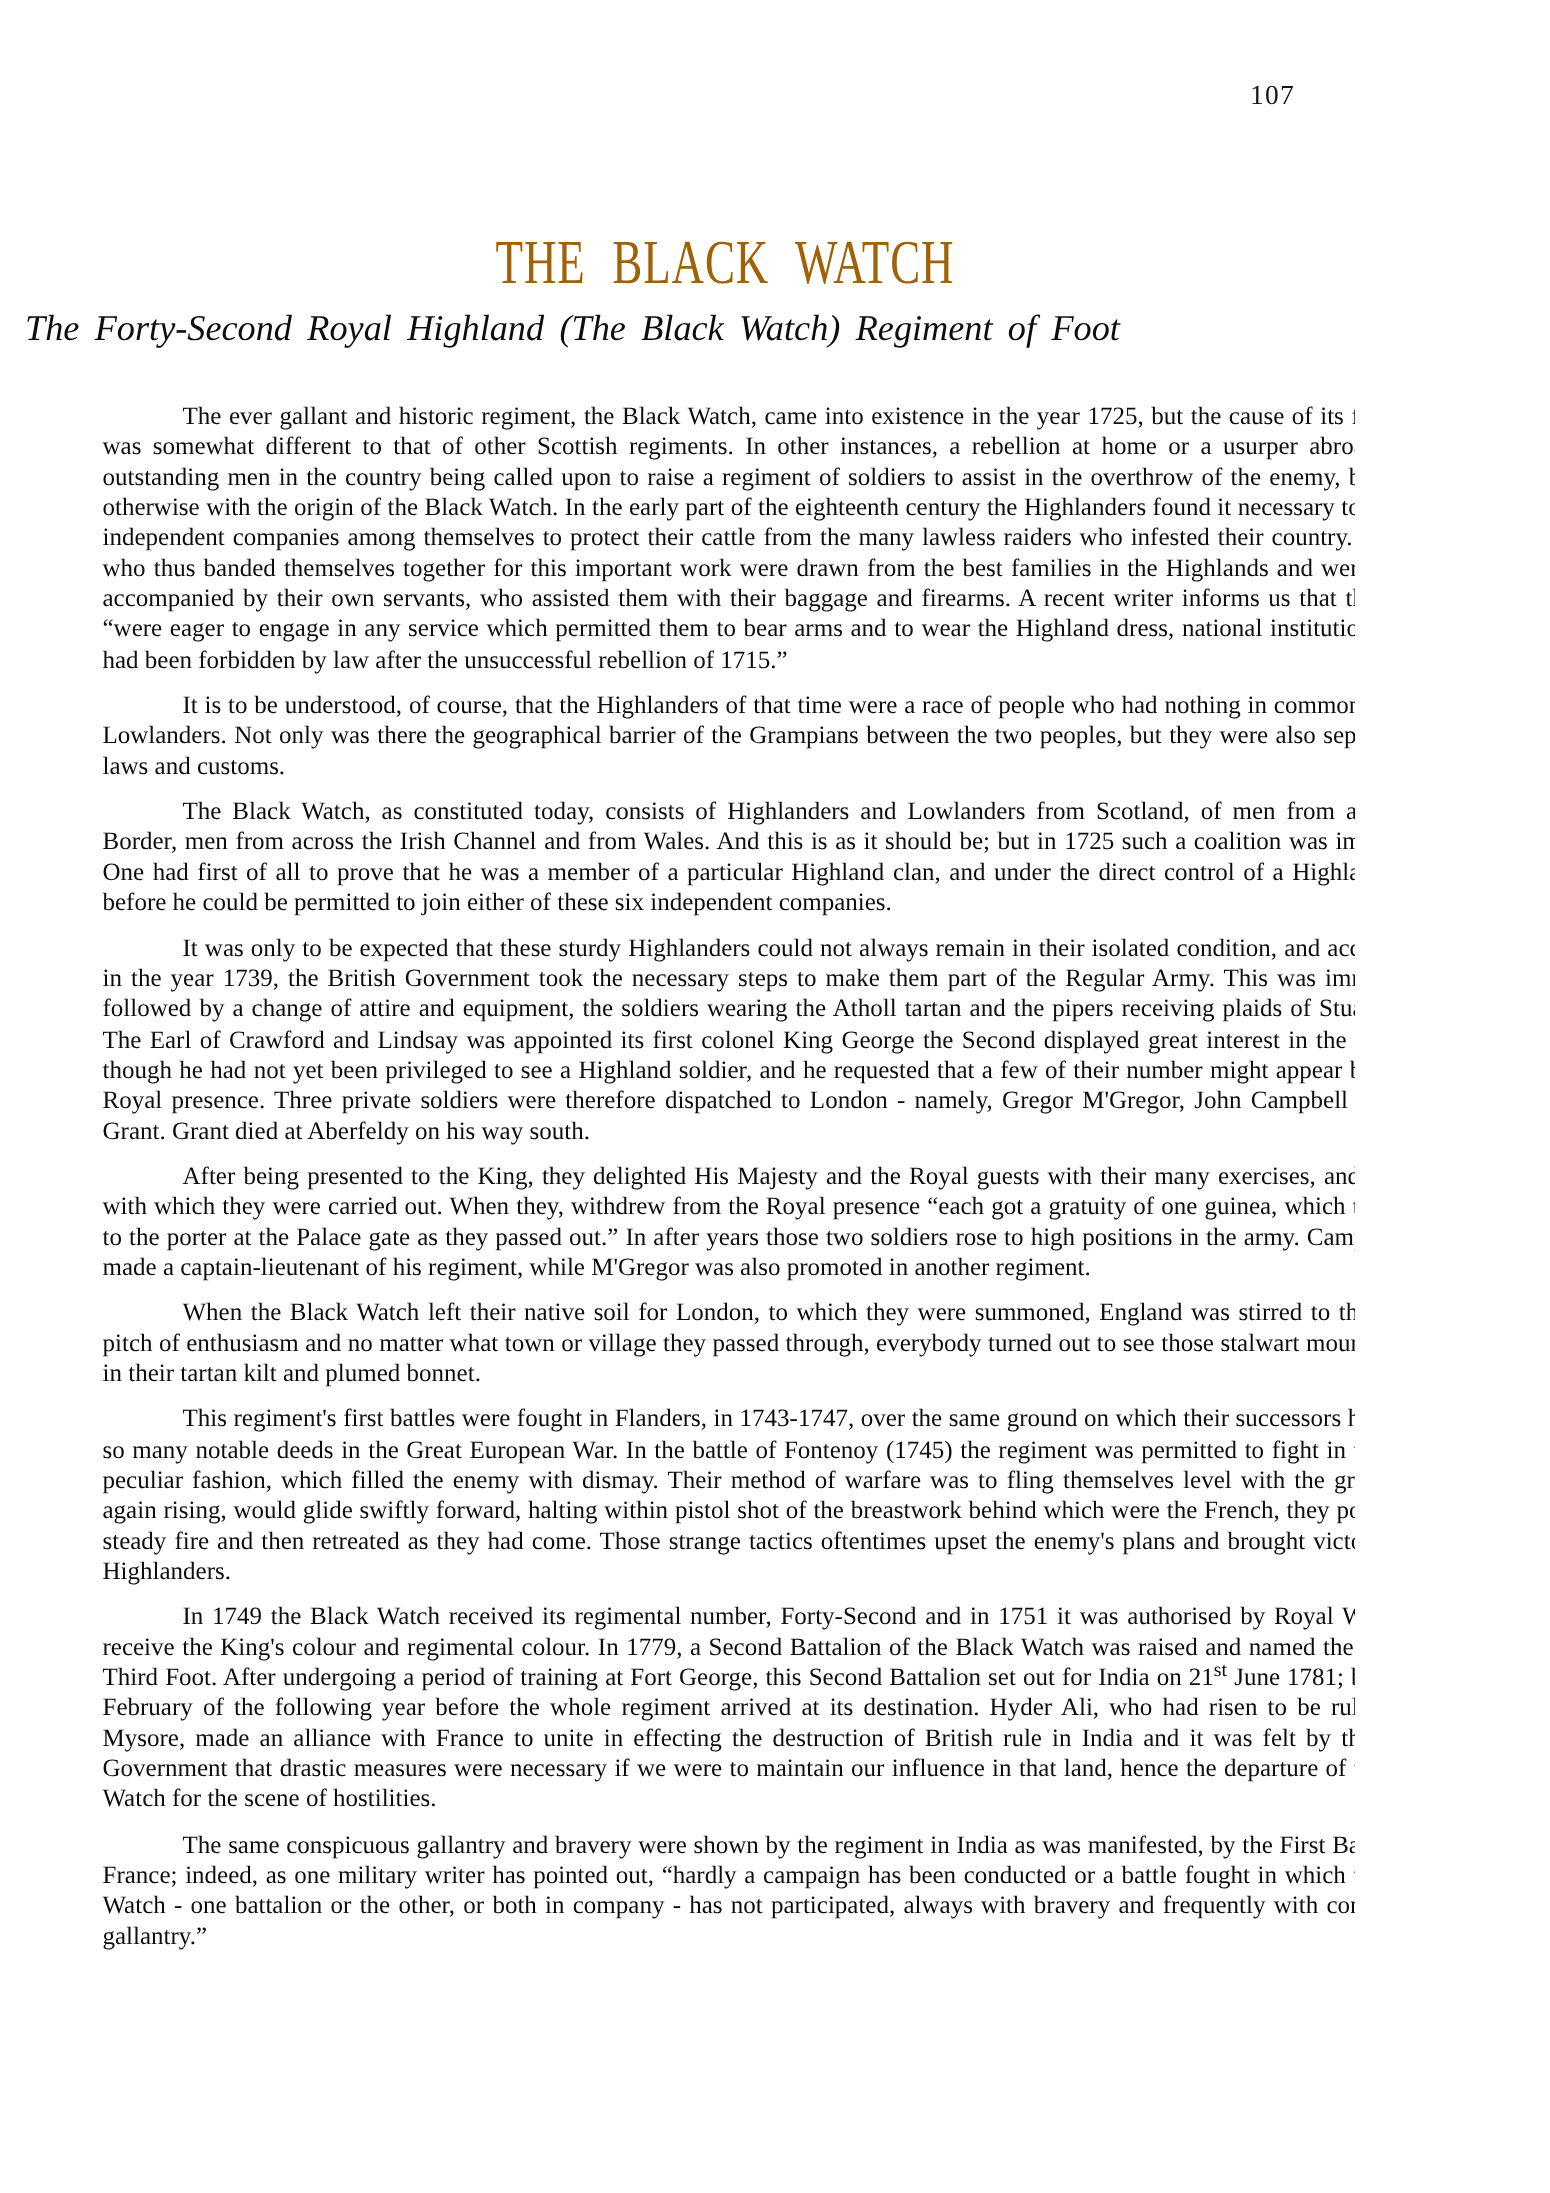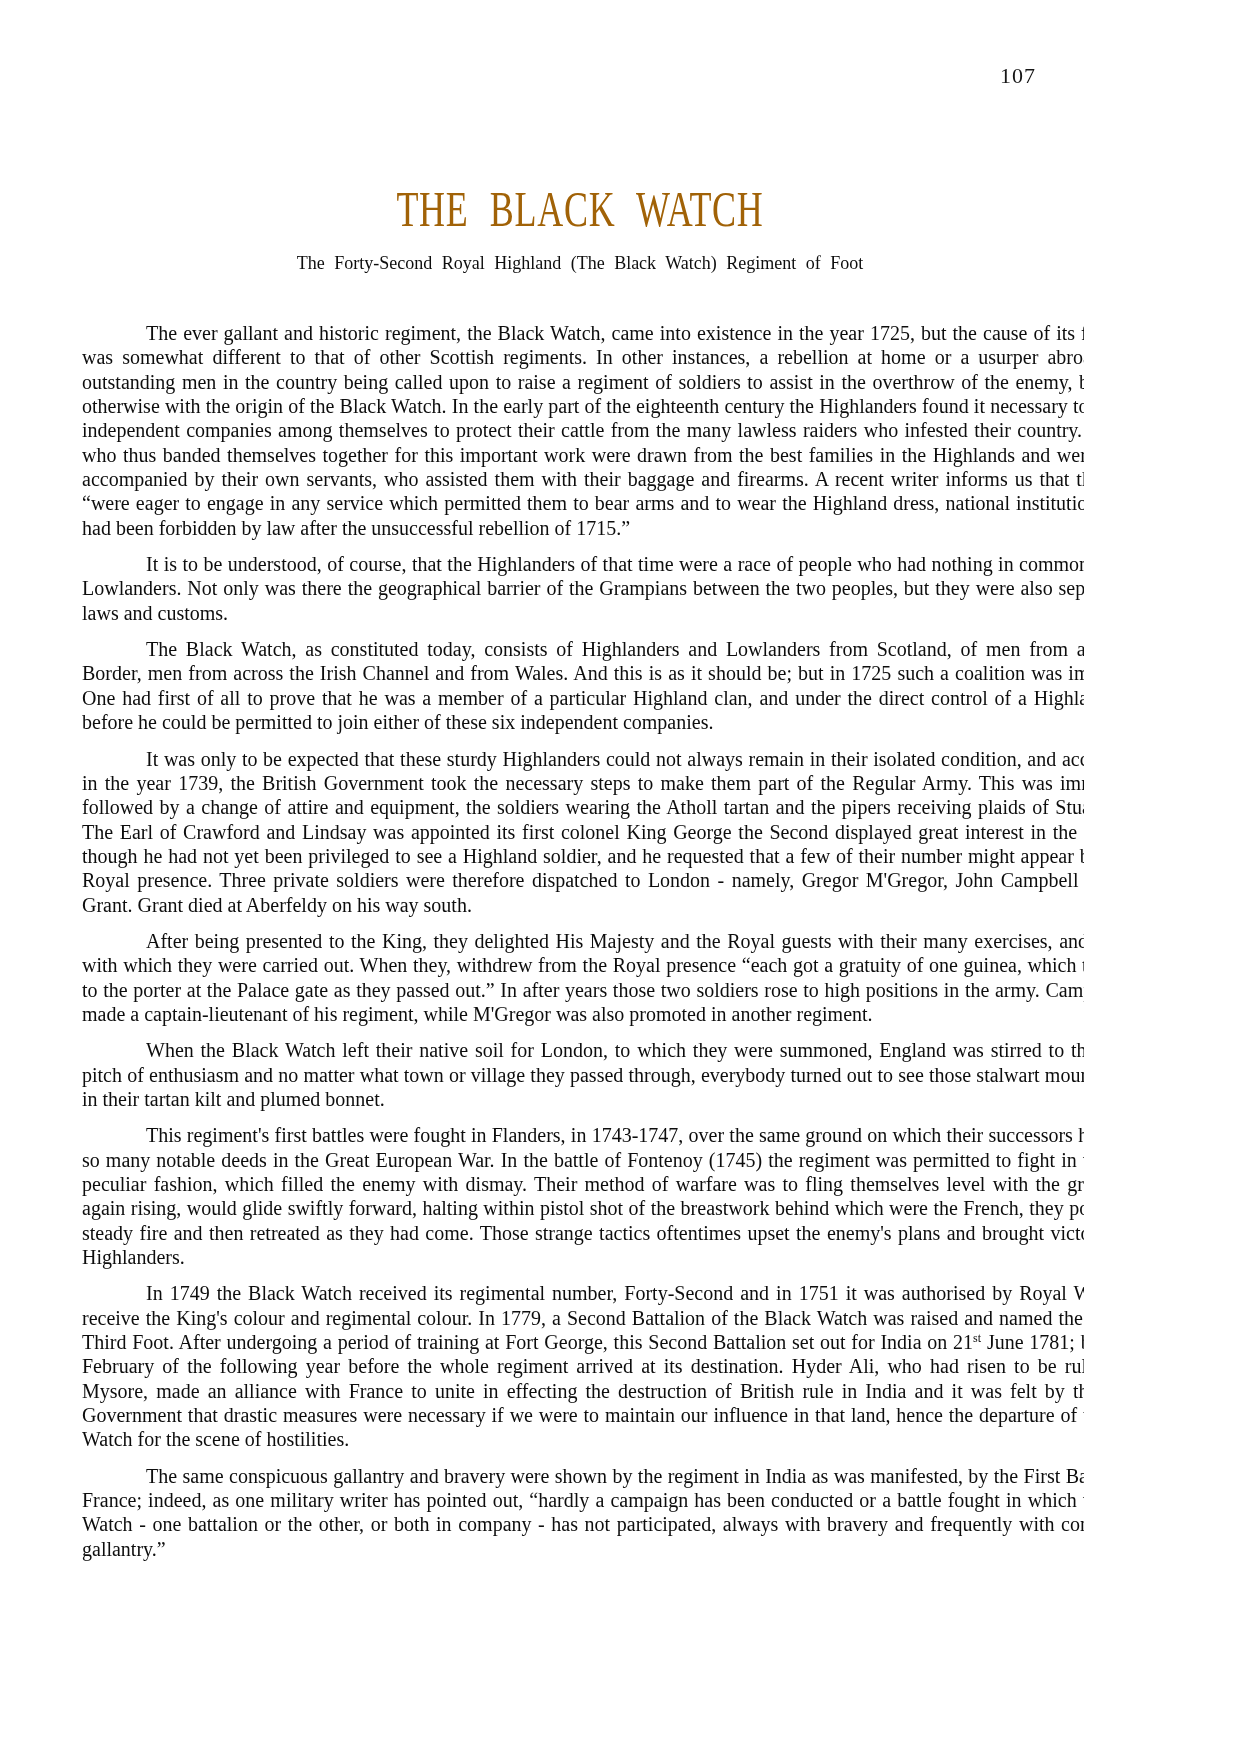--- a/index.html
+++ b/index.html
@@ -45,45 +45,46 @@
     transform-origin: center;
     word-spacing: 16px;
     letter-spacing: 1px;
   }
   .subtitle {
     position: absolute;
     top: 249px;
     left: 20px;
     width: 1120px;
     margin: 0;
-    text-align: center;
+    text-align: left;
     font-weight: normal;
-    font-size: 18px;
+    font-size: 29px;
     line-height: 28px;
     word-spacing: 5px;
     color: #0e0e0e;
     white-space: nowrap;
+    font-style: italic;
   }
   .body-text {
     position: absolute;
     top: 309px;
     left: 70px;
     width: 1102px;
     font-size: 20px;
     line-height: 24.35px;
     text-align: justify;
     color: #0d0d0d;
   }
   .para {
     margin: 12px;
     padding: 0;
     text-indent: 64px;
   }
   .para sup {
-    font-size: 12px;
+    font-size: 16px;
     line-height: 0;
     vertical-align: 7px;
   }
 </style>
 </head>
 <body>
 
 <div class="page">
   <div class="page-number">107</div>
 

